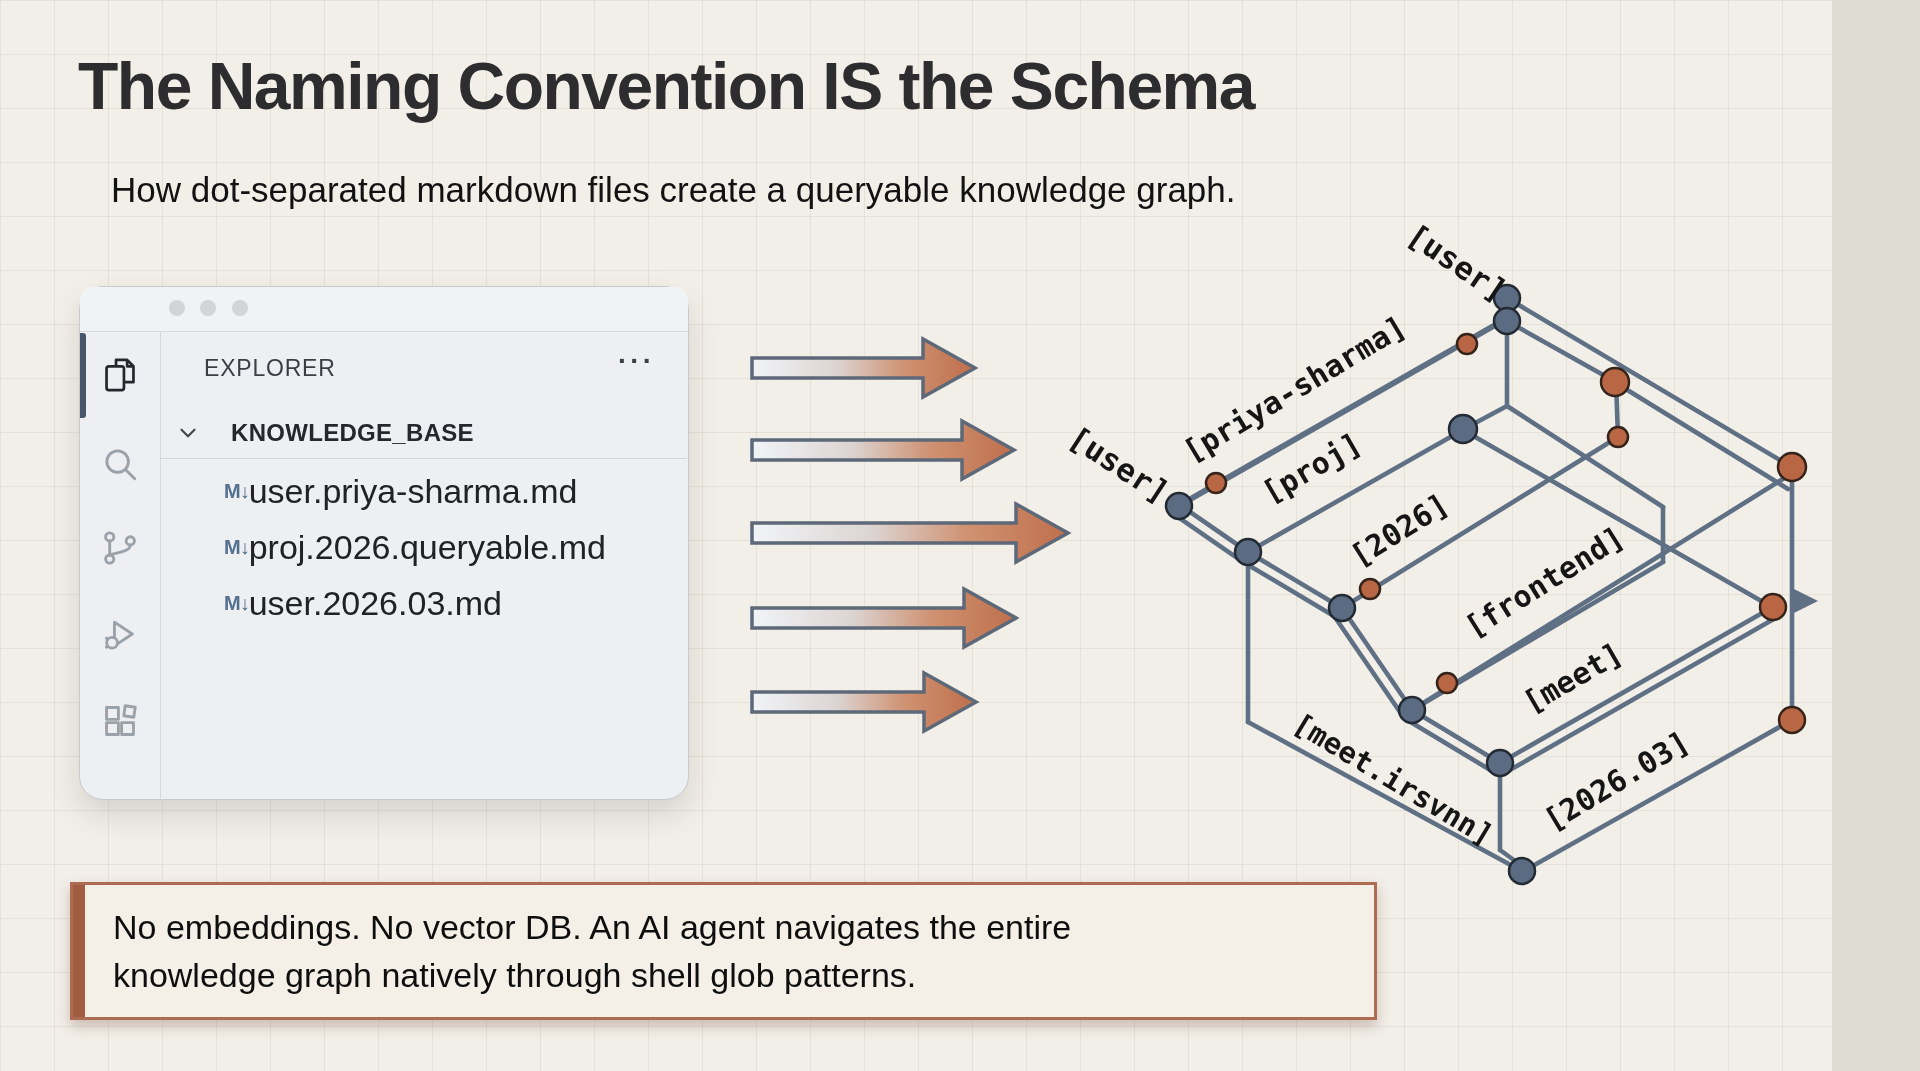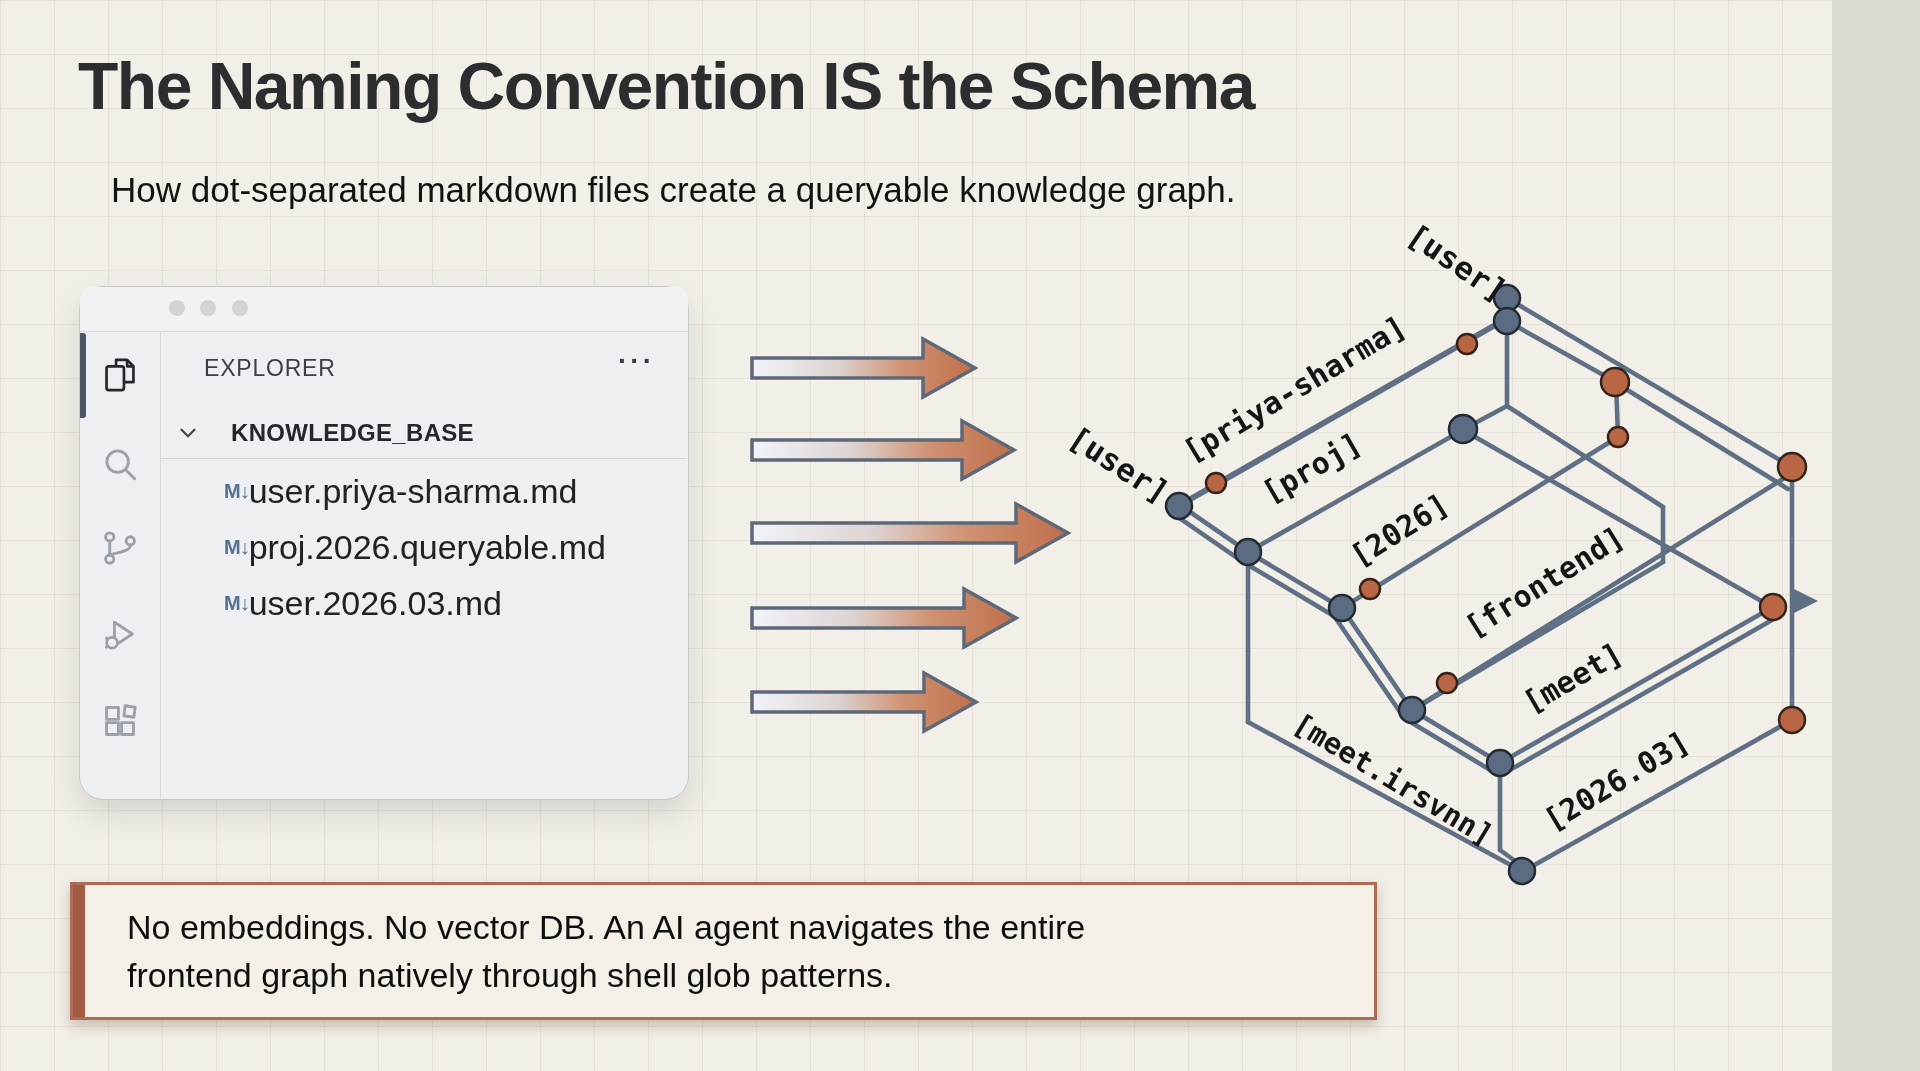--- a/index.html
+++ b/index.html
@@ -38,21 +38,21 @@
   .file-name{font-size:34px;color:#202225;}
 
   
   .diagram{position:absolute;left:0;top:0;width:1920px;height:1071px;pointer-events:none;}
   .glabel{font-family:"DejaVu Sans Mono", monospace;font-weight:bold;fill:#151515;}
 
   
   .callout{position:absolute;left:70px;top:882px;width:1307px;height:138px;background:#f4f0e7;
     border:3px solid #ad6c52;box-shadow:0 6px 12px rgba(95,55,40,.28);box-sizing:border-box;}
   .callout::before{content:"";position:absolute;left:0;top:0;bottom:0;width:12px;background:#a25c42;}
-  .callout-text{position:absolute;left:54px;top:18px;font-size:34px;line-height:48px;color:#0e0e0e;}
+  .callout-text{position:absolute;left:40px;top:18px;font-size:34px;line-height:48px;color:#0e0e0e;}
 </style>
 </head>
 <body>
 
 <div class="stage">
 
   <div class="page-title">The Naming Convention IS the Schema</div>
   <div class="page-subtitle">How dot-separated markdown files create a queryable knowledge graph.</div>
 
   <div class="window">
@@ -201,17 +201,17 @@
       <text x="1405" y="539" text-anchor="middle" font-size="30" class="glabel" transform="rotate(-32 1405 539)">[2026]</text>
       <text x="1550" y="591" text-anchor="middle" font-size="30" class="glabel" transform="rotate(-32 1550 591)">[frontend]</text>
       <text x="1578" y="687" text-anchor="middle" font-size="30" class="glabel" transform="rotate(-30 1578 687)">[meet]</text>
       <text x="1388" y="788" text-anchor="middle" font-size="29" class="glabel" transform="rotate(31 1388 788)">[meet.irsvnn]</text>
       <text x="1622" y="790" text-anchor="middle" font-size="30" class="glabel" transform="rotate(-31 1622 790)">[2026.03]</text>
     </svg>
 
   <div class="callout">
     <div class="callout-text">
       <div>No embeddings. No vector DB. An AI agent navigates the entire</div>
-      <div>frontend graph natively through shell glob patterns.</div>
+      <div>knowledge graph natively through shell glob patterns.</div>
     </div>
   </div>
 
 </div>
 
 </body></html>

